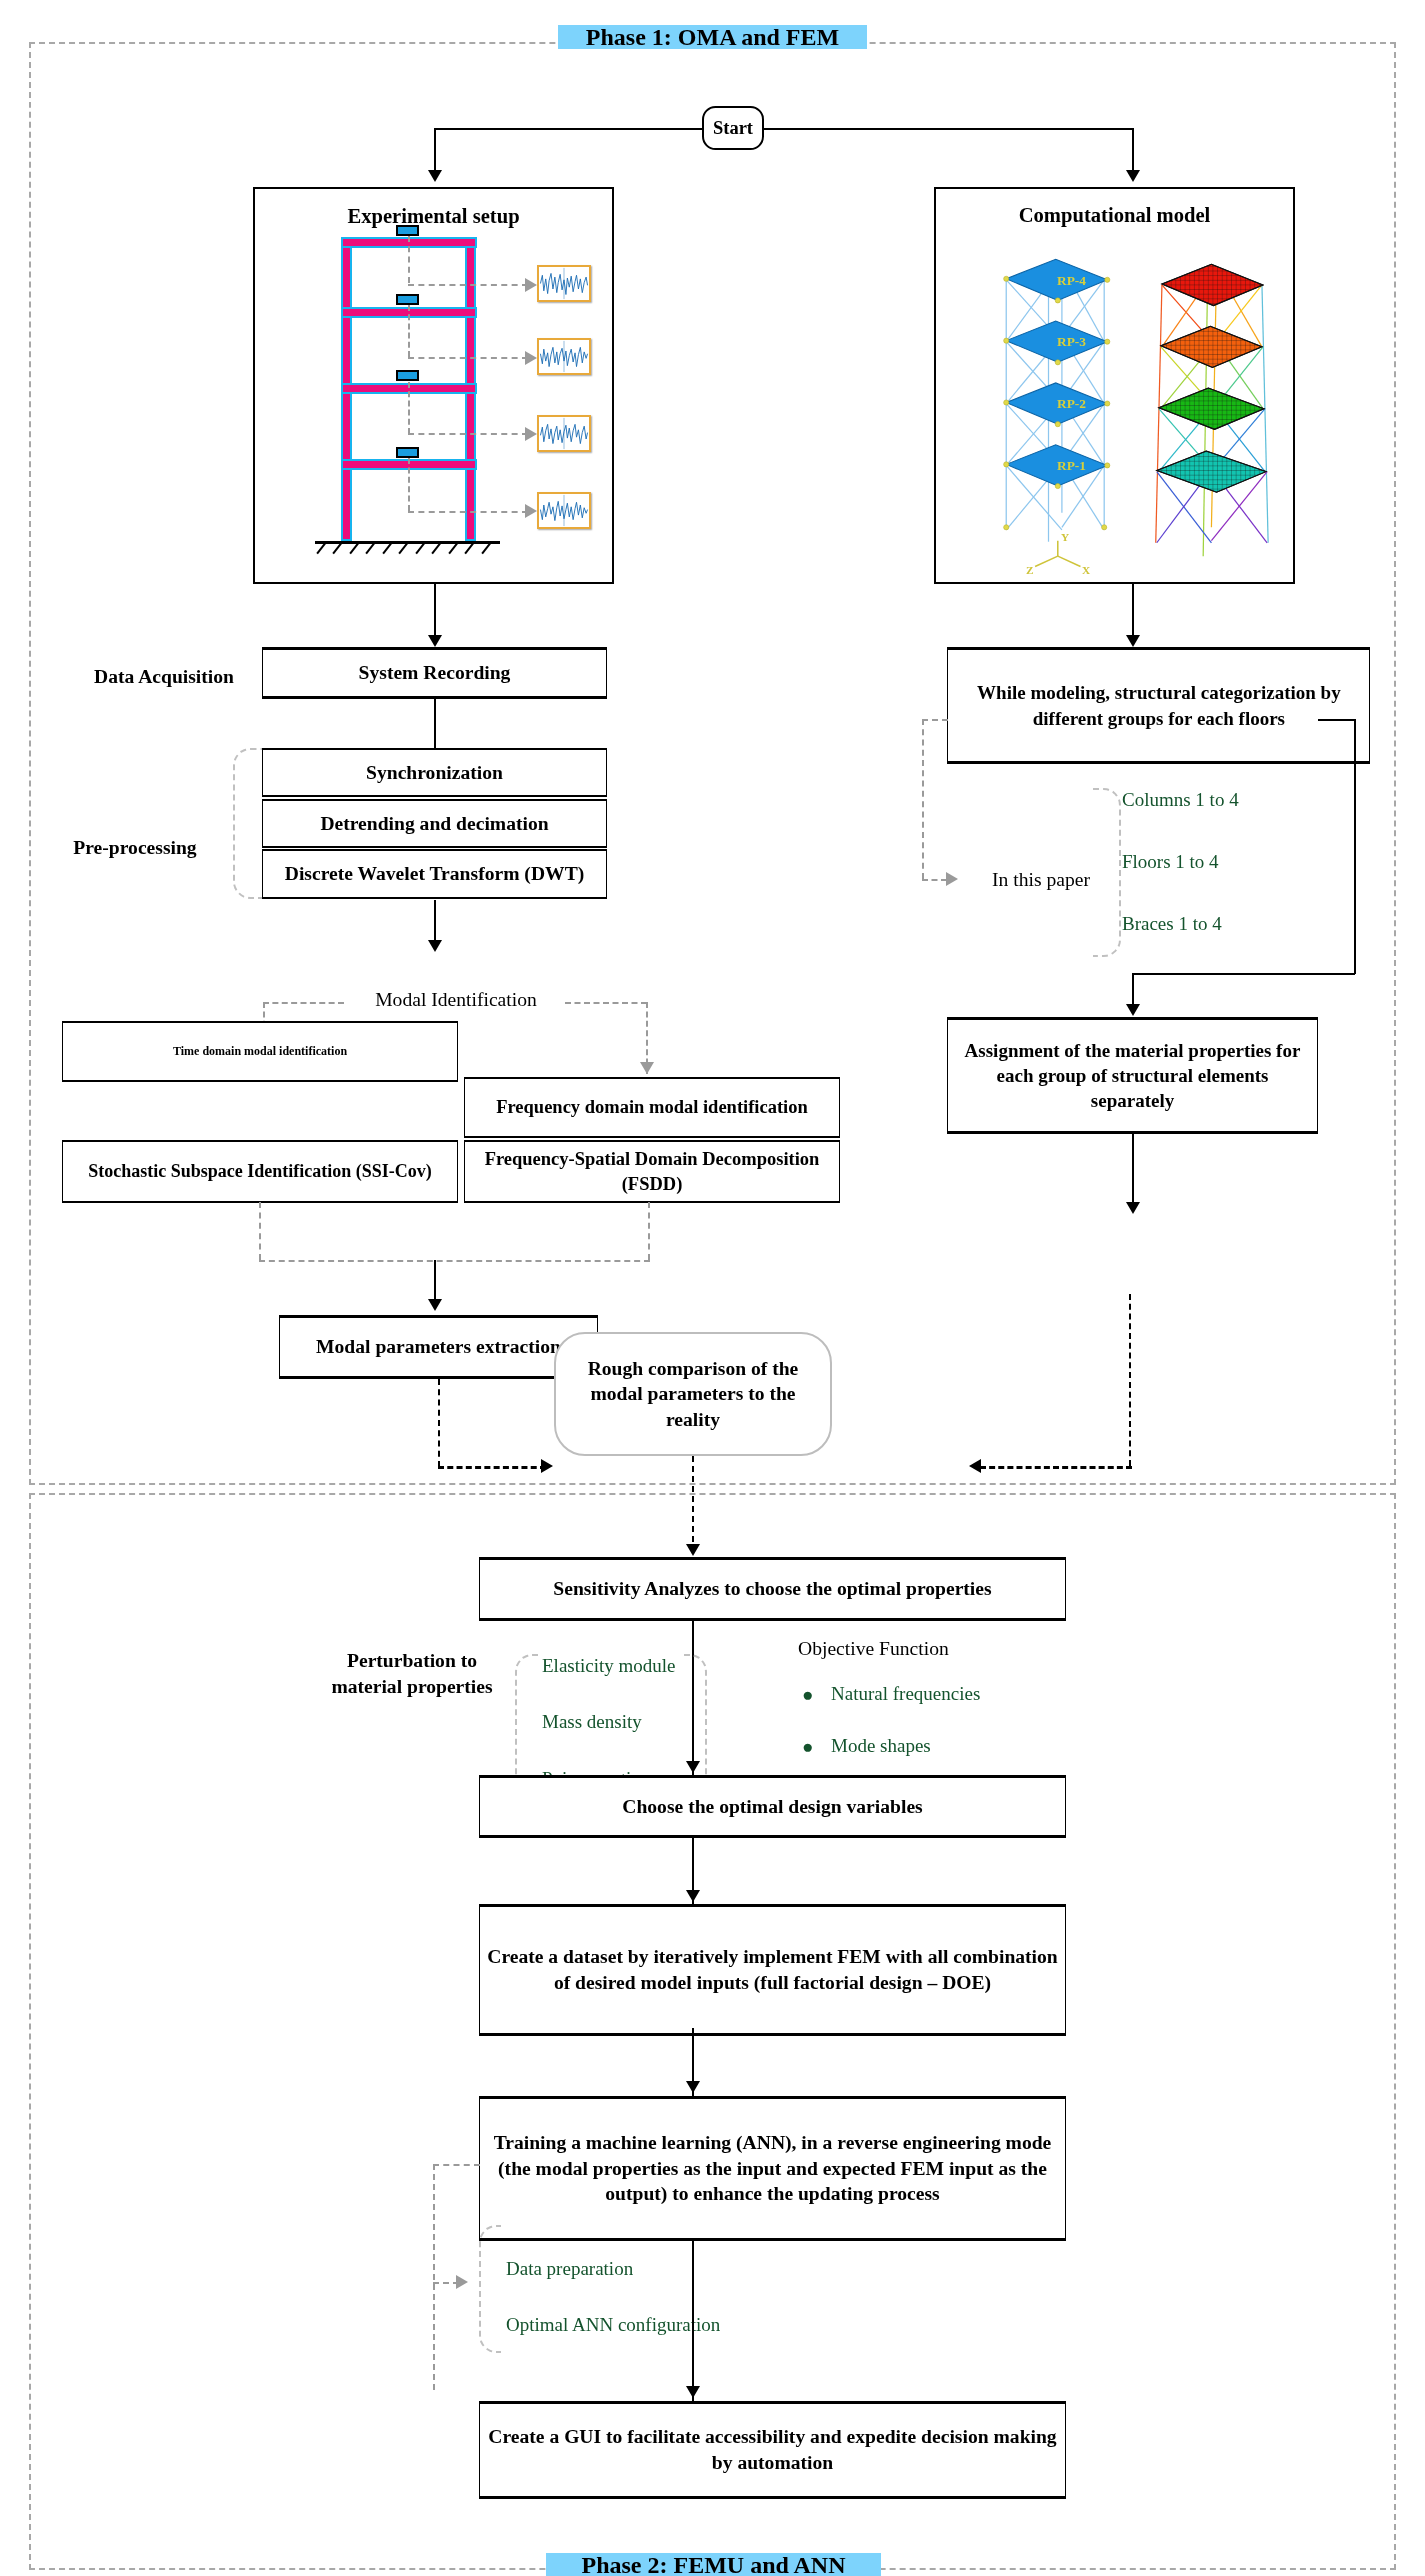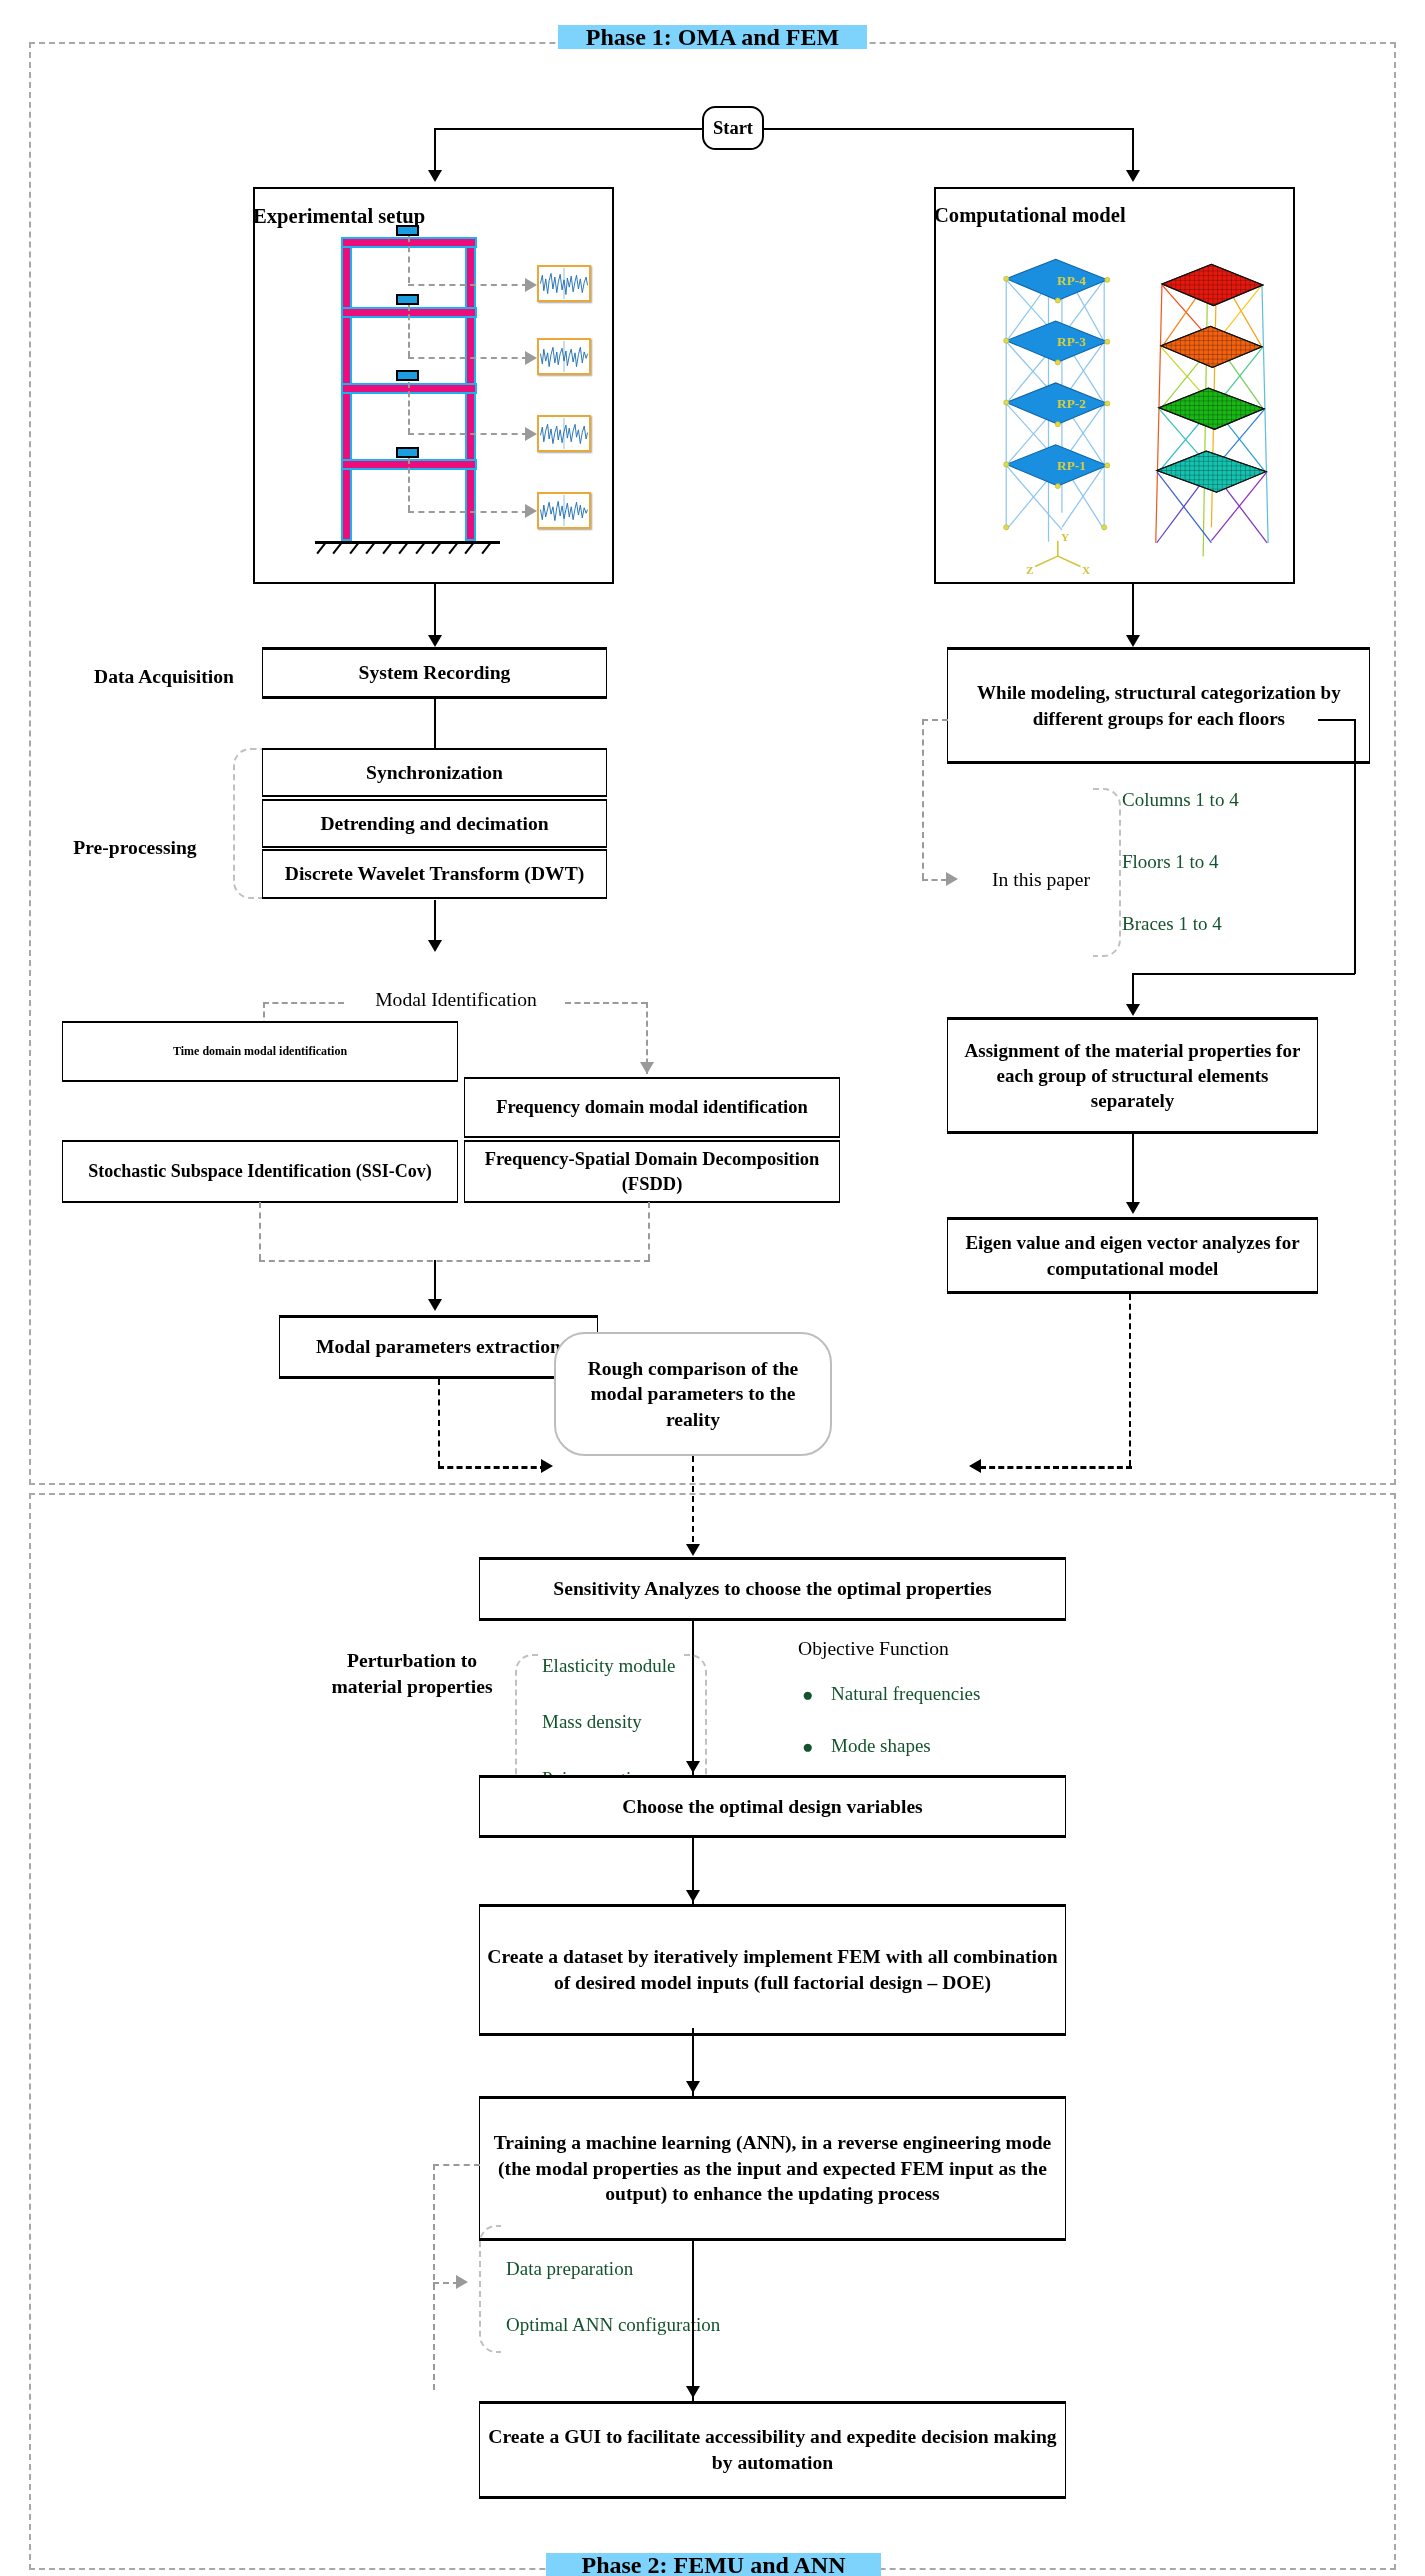--- a/index.html
+++ b/index.html
@@ -49,21 +49,21 @@
   }
   .box.thin { border-top-width:2.1px; border-bottom-width:2.1px; }
   .panel {
     position:absolute;
     border: 2.1px solid #000;
     background:#fff;
   }
   .panel-title {
     position:absolute;
     left:0; right:0;
-    text-align:left;
+    text-align:center;
     font-size:20.6px;
     font-weight:bold;
     color:#000;
   }
   .rounded {
     position:absolute;
     border: 2.1px solid #000;
     border-radius: 13.4px;
     background:#fff;
     display:flex; align-items:center; justify-content:center;
@@ -419,21 +419,20 @@
   <div class="vline" style="left:1354px; top:719px; height:255px;"></div>
   <div class="hline" style="left:1132px; top:973px; width:223px;"></div>
   <div class="vline" style="left:1132px; top:973px; height:40px;"></div>
   <div class="arrow-down" style="left:1126px; top:1004px;"></div>
 
   <div class="box" style="left:947px; top:1017px; width:371px; height:117px; font-size:19px;">Assignment of the material properties for each group of structural elements separately</div>
 
   <div class="vline" style="left:1132px; top:1134px; height:78px;"></div>
   <div class="arrow-down" style="left:1126px; top:1202px;"></div>
 
-  <div class="box" style="left:947px; top:1217px; width:371px; height:77px; font-size:19px;">Eigen value and eigen vector analyzes for computational model</div>
 
   <div class="vline dashdot" style="left:1129px; top:1294px; height:172px;"></div>
   <div class="hline dashdot" style="left:980px; top:1466px; width:152px;"></div>
   <div class="arrow-left" style="left:969px; top:1459px;"></div>
 
   <div class="rounded grey" style="left:554px; top:1332px; width:278px; height:124px; padding:0 17.5px; font-size:19.6px;">Rough comparison of the modal parameters to the reality</div>
 
   <div class="vline dashblk" style="left:692px; top:1456px; height:96px;"></div>
   <div class="arrow-down" style="left:686px; top:1544px;"></div>
 

